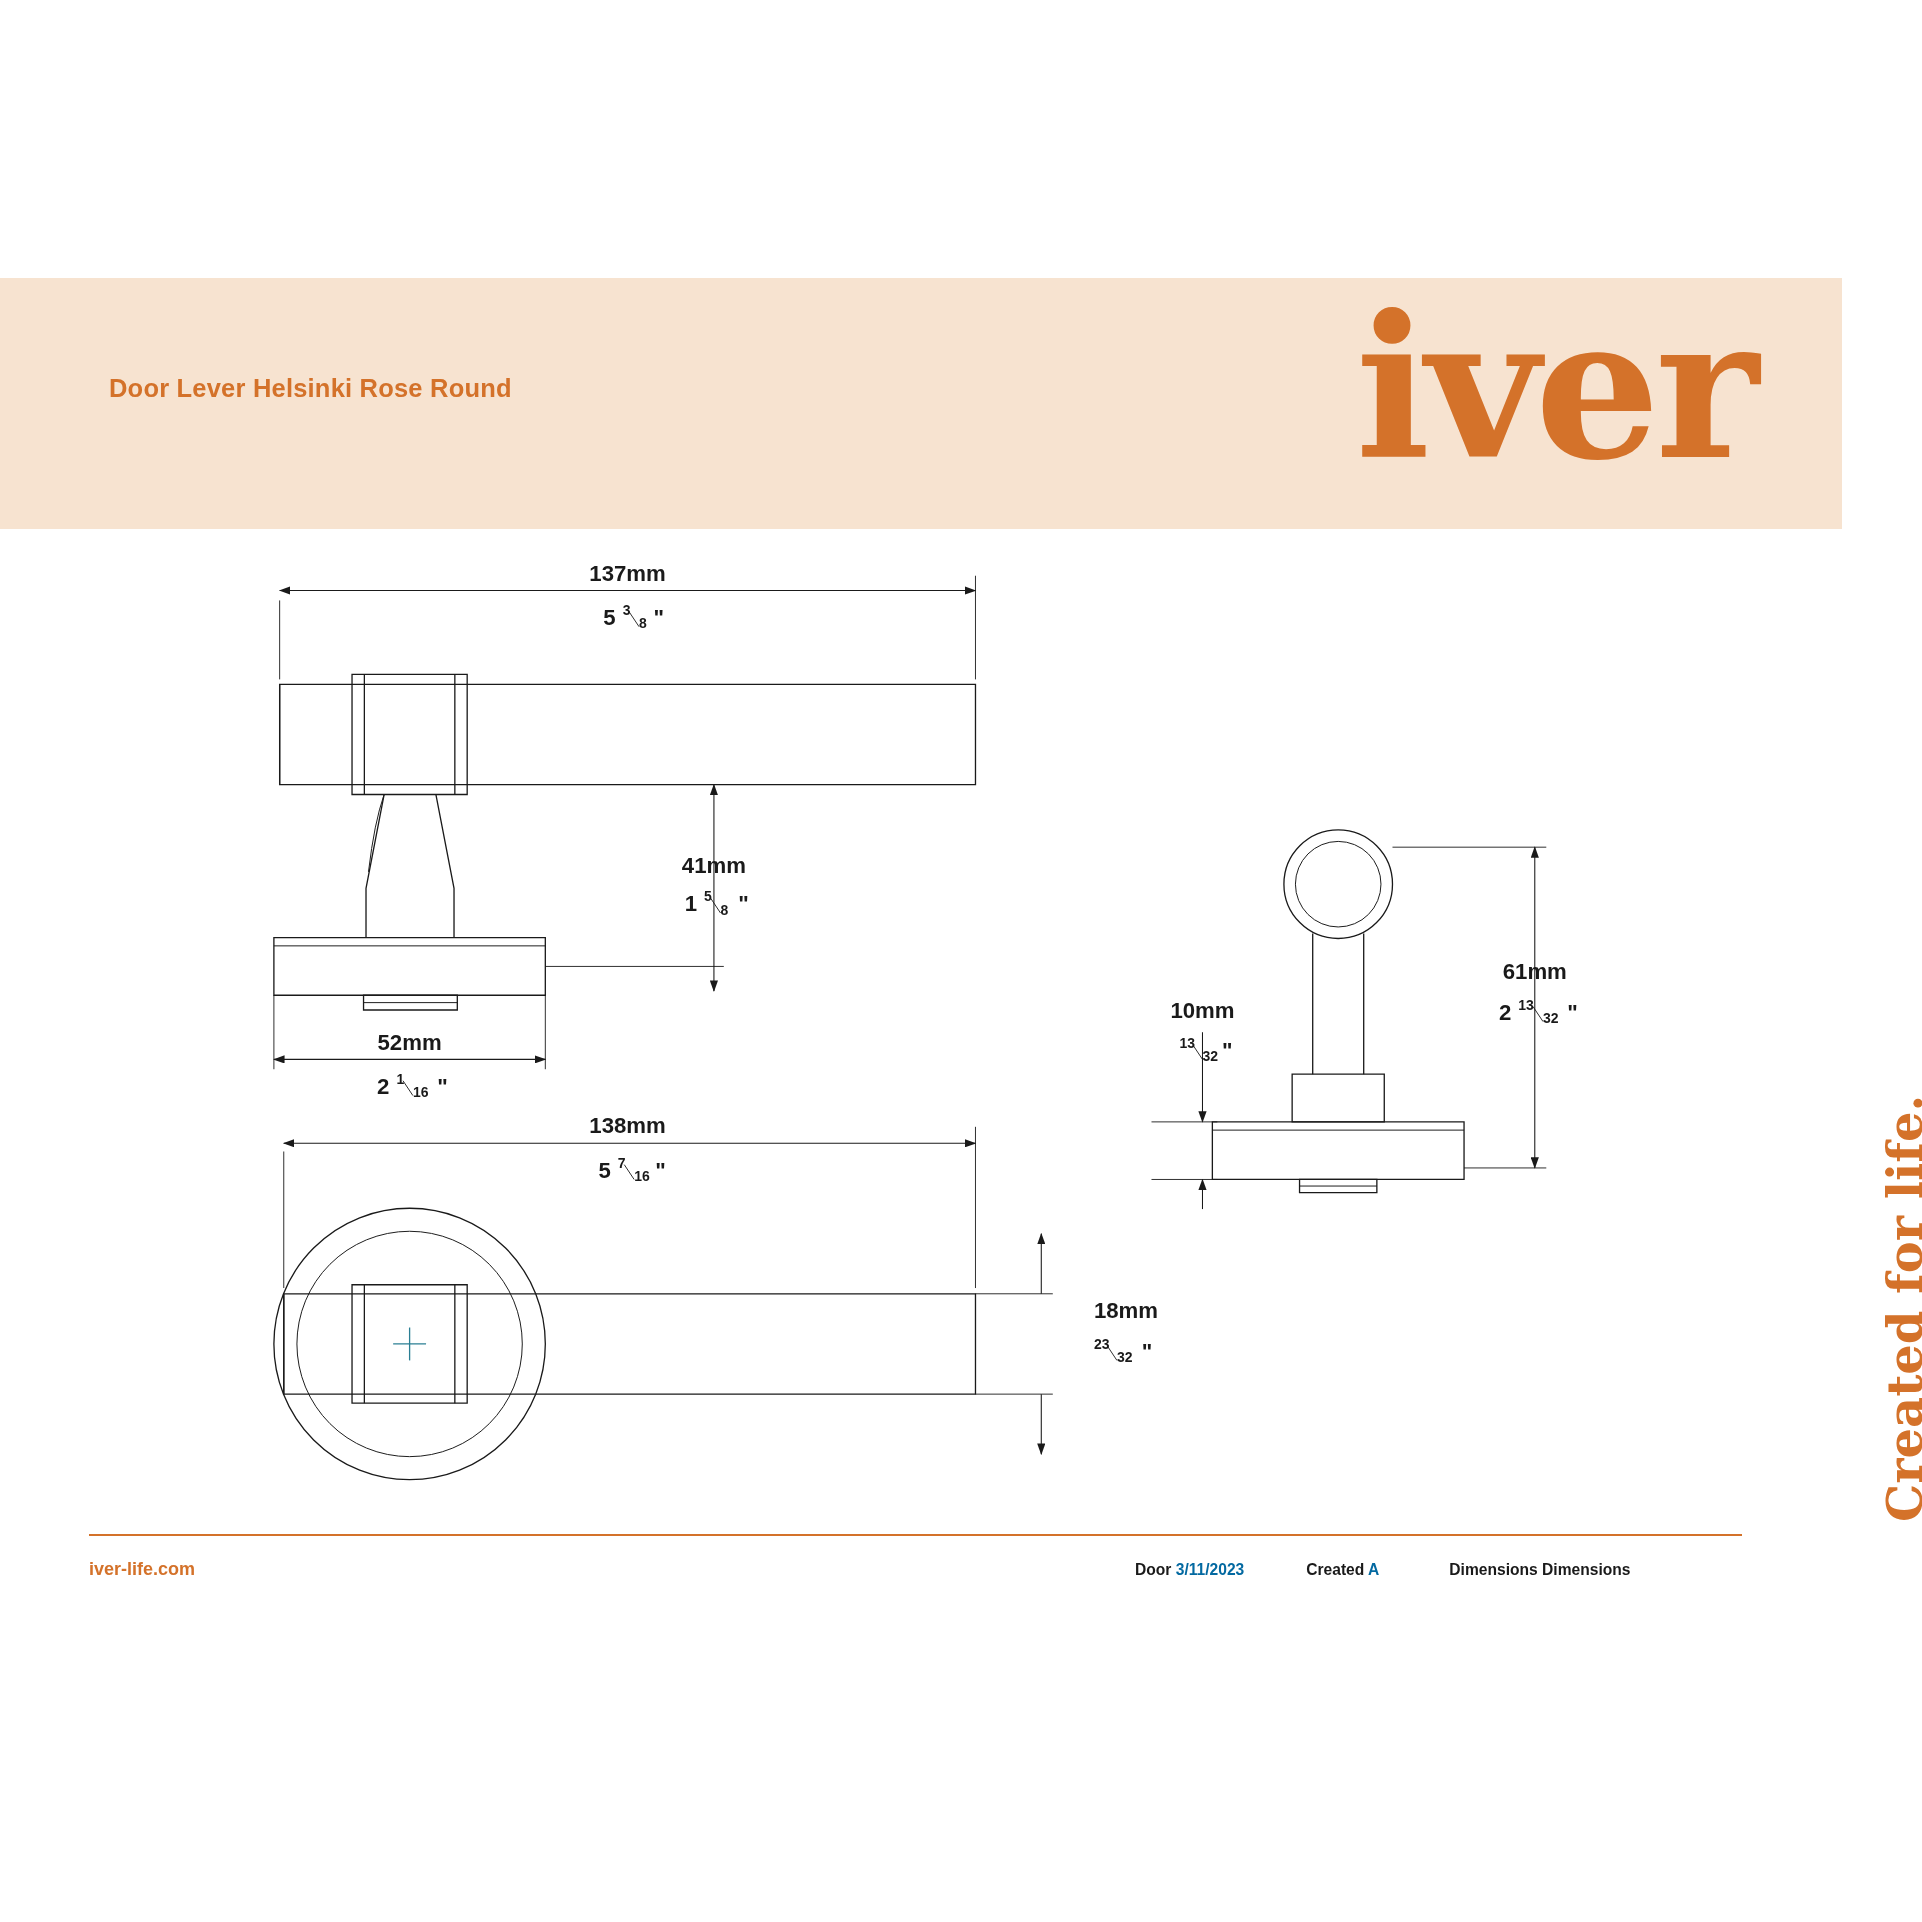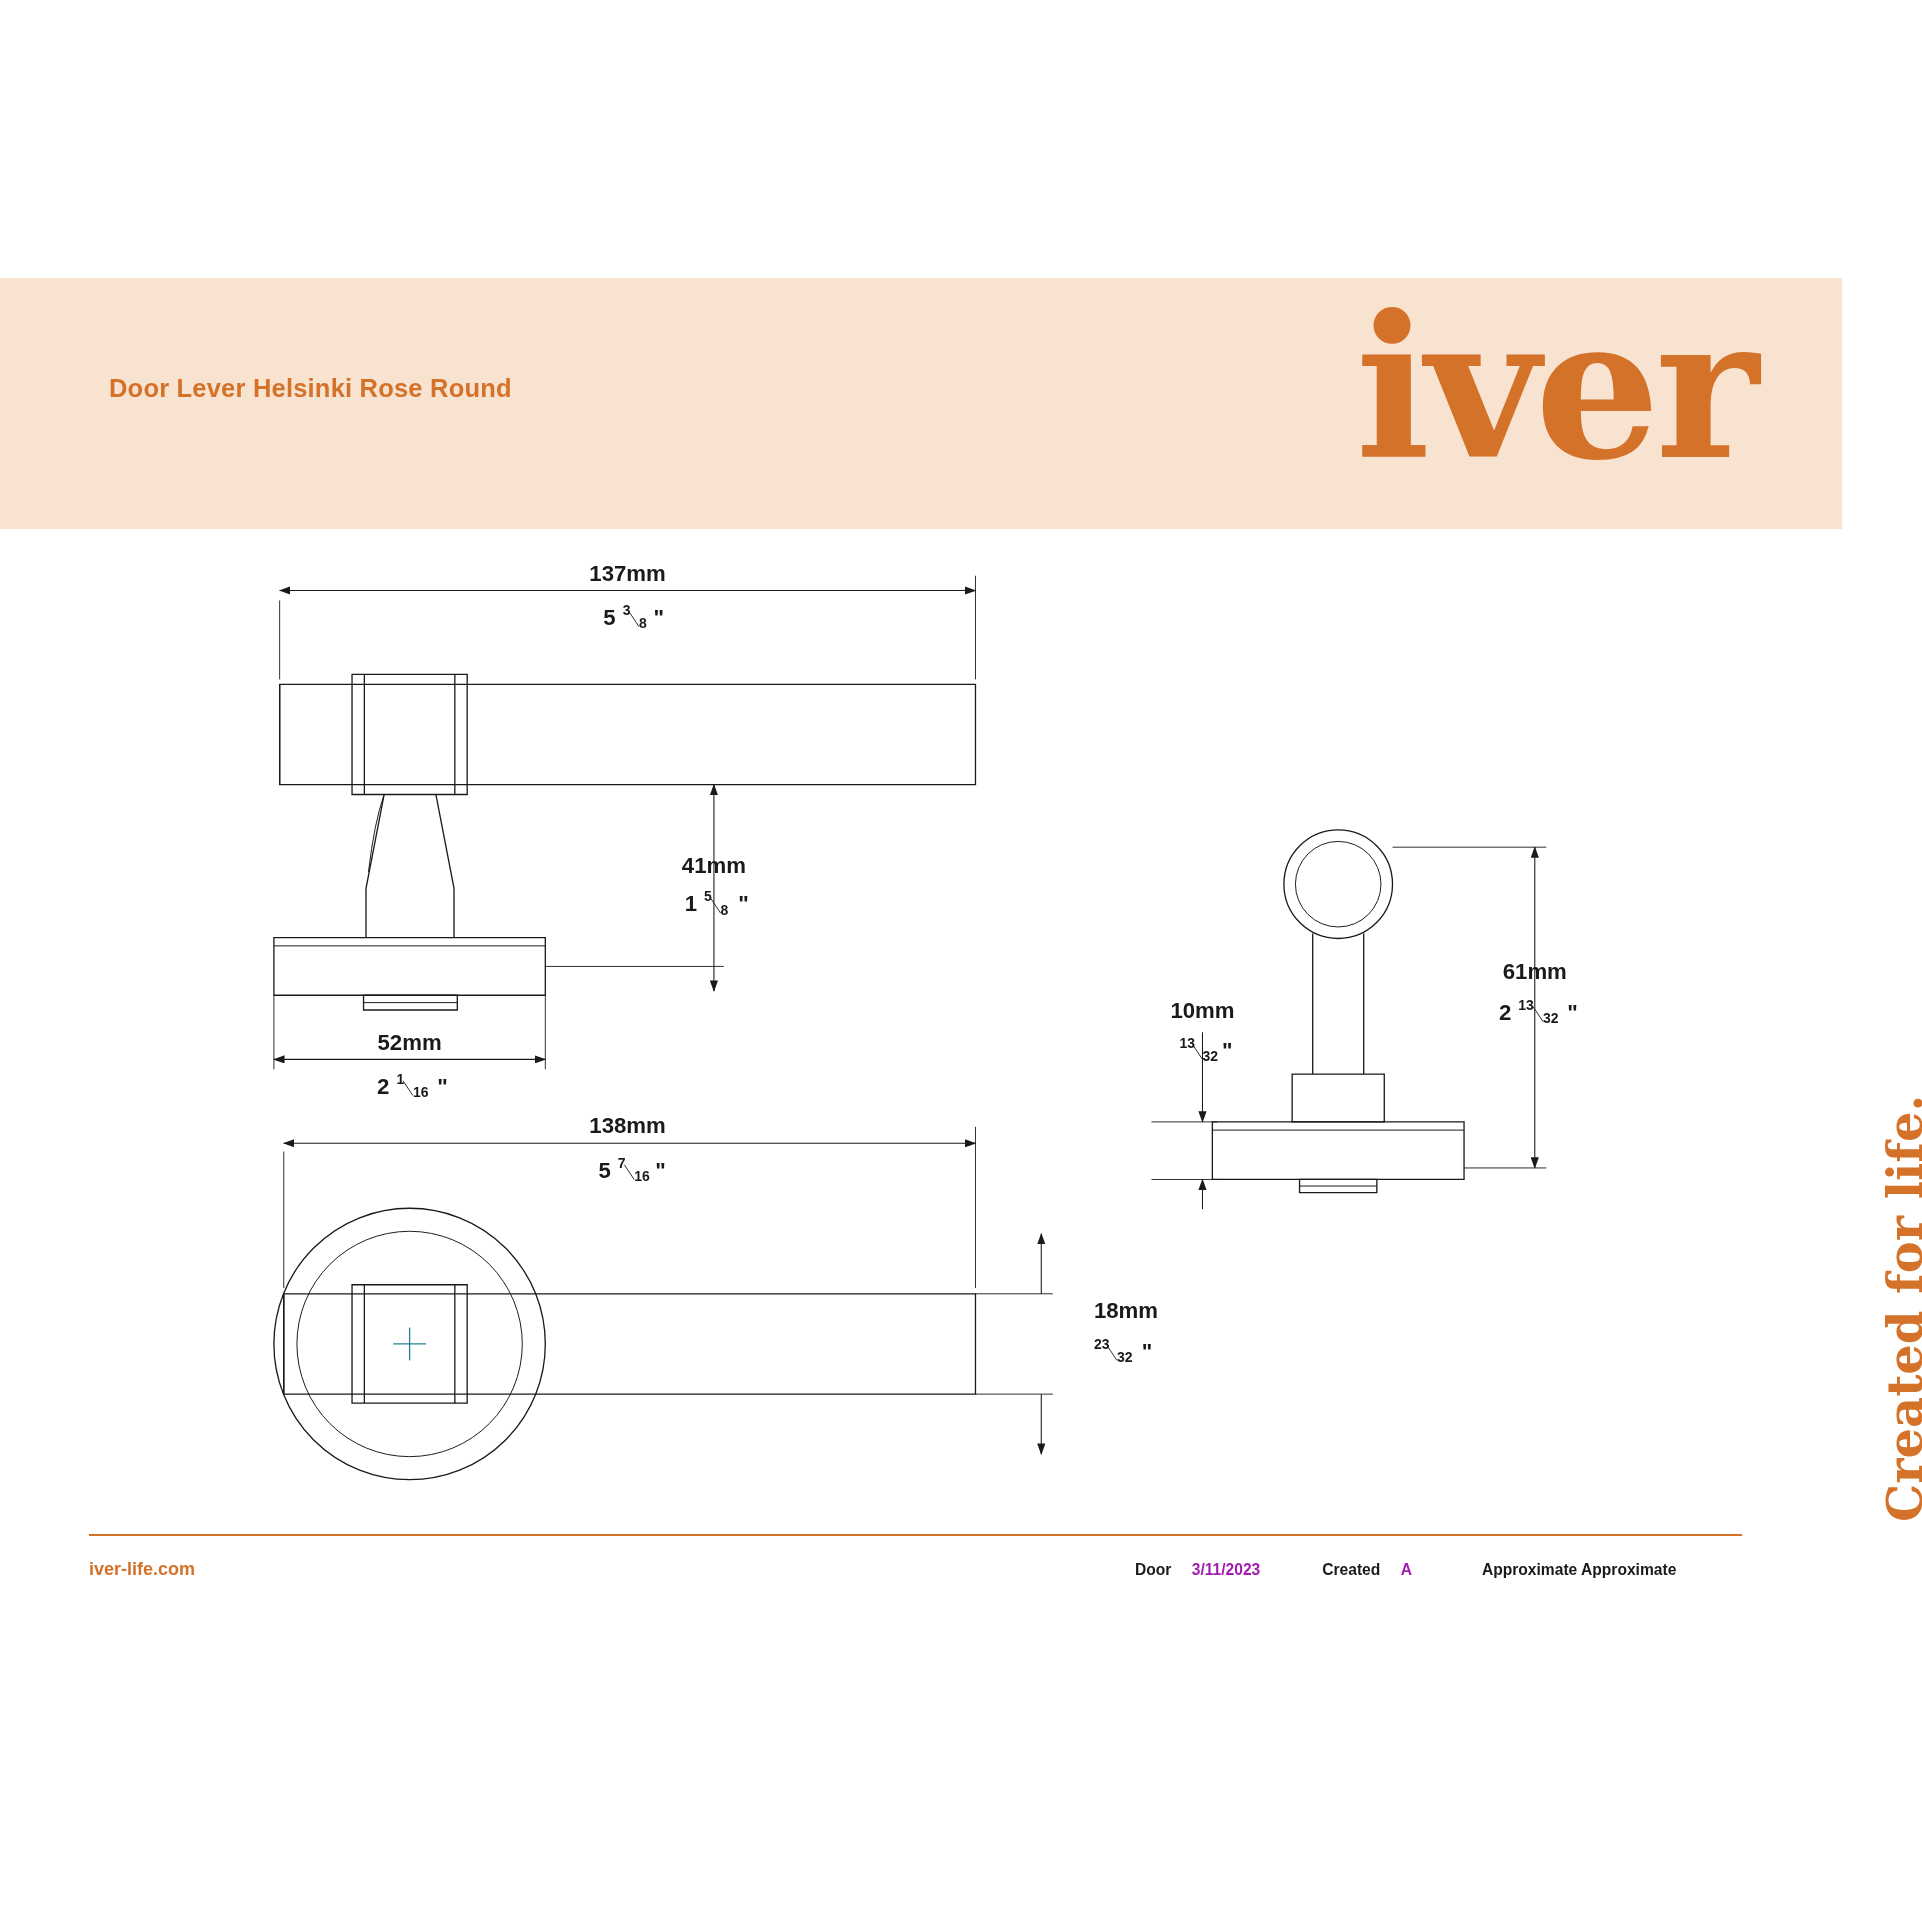--- a/index.html
+++ b/index.html
@@ -86,21 +86,21 @@
   }
   .footer-meta {
     position: absolute;
     left: 1135px;
     top: 1561px;
     font-size: 15.6px;
     font-weight: bold;
     color: #1a1a1a;
     white-space: nowrap;
   }
-  .footer-meta .val-orange { color: #a21caf; margin-left: 16px; }
+  .footer-meta .val-orange { color: #0369a1; }
   .footer-meta .seg { display: inline-block; }
   .footer-meta .seg-date { margin-right: 62px; }
   .footer-meta .seg-rev { margin-right: 70px; }
 
   
   svg.drawing {
     position: absolute;
     left: 0;
     top: 0;
     width: 1923px;
@@ -132,21 +132,21 @@
 
   <div class="header-band"></div>
   <div class="header-title">Door Lever Helsinki Rose Round</div>
   <div class="brand-logo">iver</div>
 
   <div class="tagline">Created for life.</div>
 
   <div class="footer-rule"></div>
   <div class="footer-url">iver-life.com</div>
   <div class="footer-meta">
-    <span class="seg seg-date"><span>Door</span> <span class="val-orange">3/11/2023</span></span><span class="seg seg-rev"><span>Created</span> <span class="val-orange">A</span></span><span class="seg">Approximate Approximate</span>
+    <span class="seg seg-date"><span>Door</span> <span class="val-orange">3/11/2023</span></span><span class="seg seg-rev"><span>Created</span> <span class="val-orange">A</span></span><span class="seg">Dimensions Dimensions</span>
   </div>
 
   <svg class="drawing" viewBox="0 0 2338 2338">
     <defs>
       <marker id="arrowR" markerWidth="14" markerHeight="10" refX="13" refY="5" orient="auto" markerUnits="userSpaceOnUse">
         <path d="M0,0 L14,5 L0,10 z" fill="#1a1a1a"></path>
       </marker>
       <marker id="arrowL" markerWidth="14" markerHeight="10" refX="1" refY="5" orient="auto" markerUnits="userSpaceOnUse">
         <path d="M14,0 L0,5 L14,10 z" fill="#1a1a1a"></path>
       </marker>

